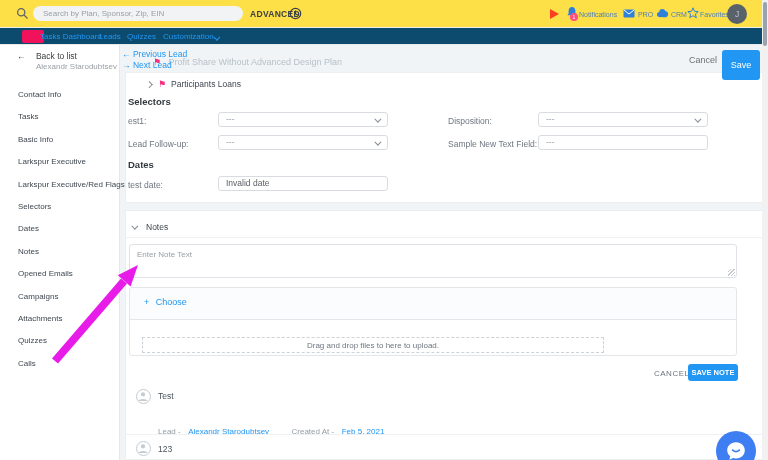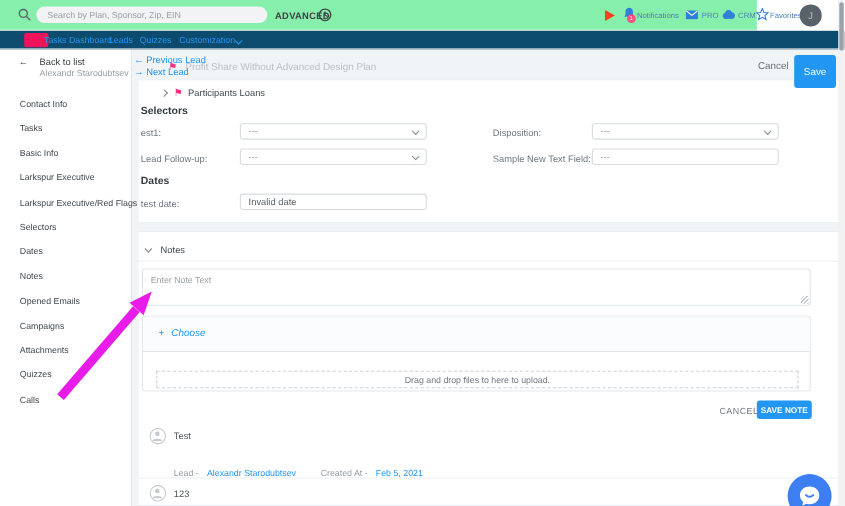--- a/index.html
+++ b/index.html
@@ -4,21 +4,21 @@
 <style>
   :root{
     --accent:#2196f3; --flag:#f5317f; --arrow:#e81ce8; --logo:#f0135c; --badge:#ff4f81;
   }
   *{margin:0;padding:0;box-sizing:border-box;}
   html,body{background:#fff;}
   body{font-family:"Liberation Sans","DejaVu Sans",sans-serif;color:#3f4750;}
   #page{position:relative;width:768px;height:460px;overflow:hidden;background:#fff;}
   .abs{position:absolute;}
   
-  #topbar{position:absolute;left:0;top:0;width:688px;height:28px;background:#86efac;border-bottom:1px solid #ebedef;z-index:5;}
+  #topbar{position:absolute;left:0;top:0;width:768px;height:28px;background:#fde047;border-bottom:1px solid #ebedef;z-index:5;}
   #search-input{position:absolute;left:33px;top:6px;width:210px;height:15px;background:#f1f3f4;border:none;border-radius:8px;
     font-family:inherit;font-size:8px;color:#5f6368;padding:0 10px;outline:none;}
   #search-input::placeholder{color:#9aa0a6;}
   .tb-label{position:absolute;top:10.5px;font-size:7px;color:#4a7dbd;white-space:nowrap;}
   .adv{position:absolute;left:250px;top:9px;font-size:8.5px;font-weight:bold;color:#3c4043;letter-spacing:.3px;}
   .tri{position:absolute;left:550px;top:9px;width:0;height:0;border-left:9px solid #fb3e1e;border-top:5px solid transparent;border-bottom:5px solid transparent;}
   .badge{position:absolute;left:570px;top:13px;width:8px;height:8px;border-radius:50%;background:var(--badge);color:#fff;
     font-size:5px;line-height:8px;text-align:center;z-index:2;}
   .avatar-top{position:absolute;left:727px;top:4px;width:20px;height:20px;border-radius:50%;background:#59616b;color:#bac3cc;
     font-size:8.5px;line-height:20px;text-align:center;}
@@ -201,24 +201,24 @@
   </div>
   <div class="divider" style="left:126px;top:237px;width:641px;z-index:2;"></div>
 
   <textarea id="note-textarea" style="z-index: 2;" placeholder="Enter Note Text"></textarea>
   <span class="resize-corner" style="z-index:3;"></span>
 
   <div class="abs" style="left:129px;top:287px;width:608px;height:69px;border:1px solid #e3e7ea;border-radius:3px;background:#fff;z-index:2;">
     <div style="height:32px;background:#fbfcfd;border-bottom:1px solid #e3e7ea;border-radius:3px 3px 0 0;position:relative;">
       <span style="position:absolute;left:14px;top:9px;font-size:9px;color:var(--accent);cursor:pointer;">
         <span>+</span>
-        <span style="margin-left:4px;font-style:italic;">Choose</span>
+        <span style="margin-left:4px;">Choose</span>
       </span>
     </div>
-    <div style="position:absolute;left:12px;top:49px;width:584px;height:16px;border:1px dashed #cdd2d7;text-align:center;font-size:8px;color:#6f7680;line-height:15px;">Drag and drop files to here to upload.</div>
+    <div style="position:absolute;left:12px;top:49px;width:462px;height:16px;border:1px dashed #cdd2d7;text-align:center;font-size:8px;color:#6f7680;line-height:15px;">Drag and drop files to here to upload.</div>
   </div>
 
   <span class="abs" style="left:654px;top:369px;font-size:8px;color:#6f7680;letter-spacing:.5px;cursor:pointer;z-index:2;">CANCEL</span>
   <button class="btn-blue abs" style="left:688px;top:364px;width:50px;height:17px;font-size:7.5px;font-weight:bold;z-index:2;">SAVE NOTE</button>
 
   <span class="note-avatar" style="left:136px;top:389px;z-index:2;">
     <svg width="12" height="12" viewBox="0 0 12 12" style="position:absolute;left:0;top:0;">
       <circle cx="6" cy="4.4" r="2.1" fill="#c5cbd0"></circle>
       <path d="M1.5 11 C1.5 8.2 10.5 8.2 10.5 11 Z" fill="#c5cbd0"></path>
     </svg>

